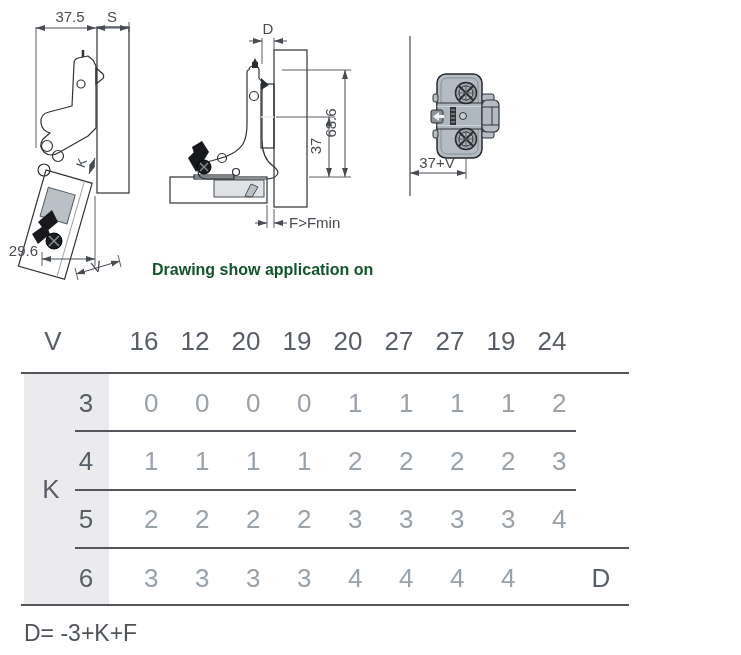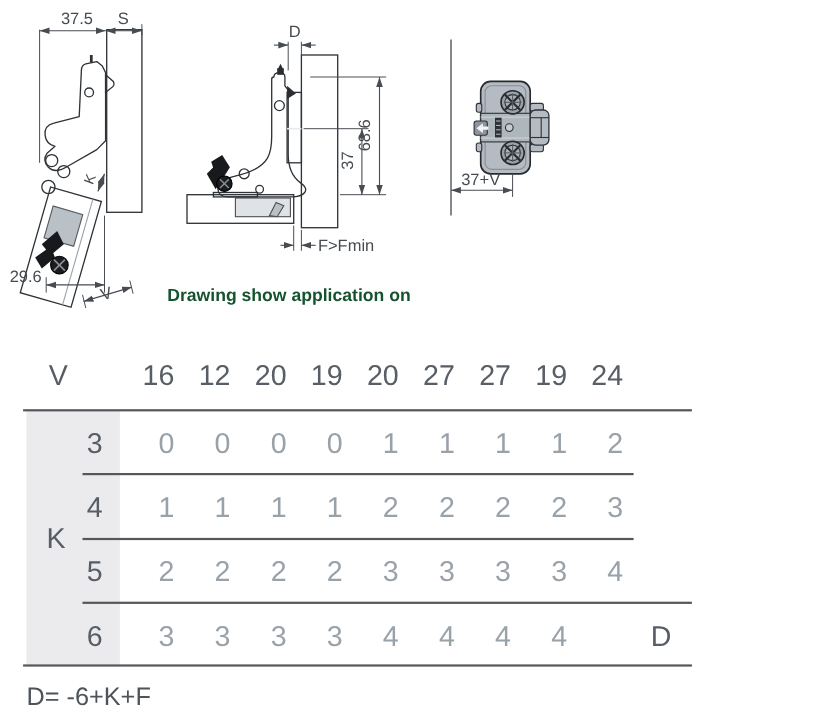--- a/index.html
+++ b/index.html
@@ -265,15 +265,15 @@
     <span class="c cell val">3</span>
     <span class="c cell val">4</span>
     <span class="c cell val">4</span>
     <span class="c cell val">4</span>
     <span class="c cell val">4</span>
     <span class="c cell val"></span>
   </div>
 
   <div class="lab hd" style="left:576px;top:563px;">D</div>
 
-  <div id="formula">D= -6+K+F</div>
+  <div id="formula">D= -3+K+F</div>
 
 </div>
 
 </body></html>

